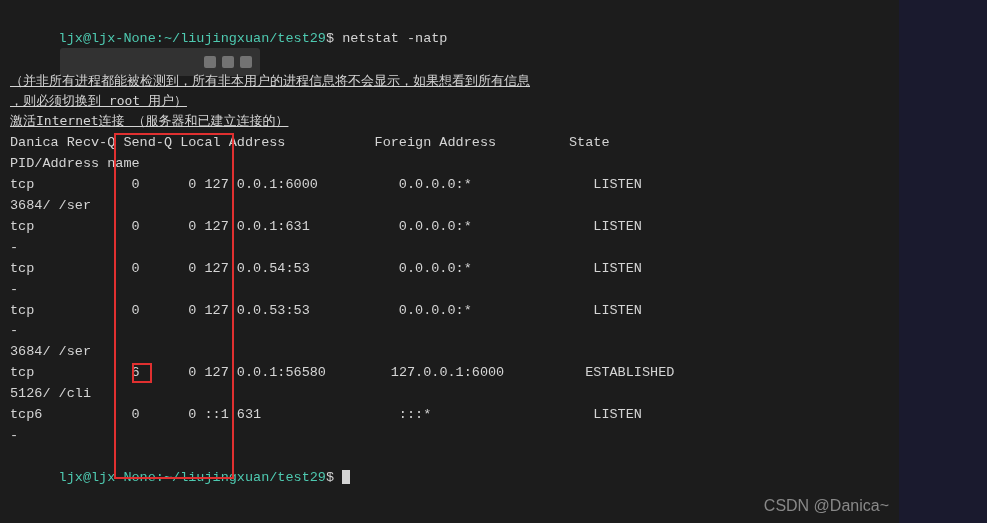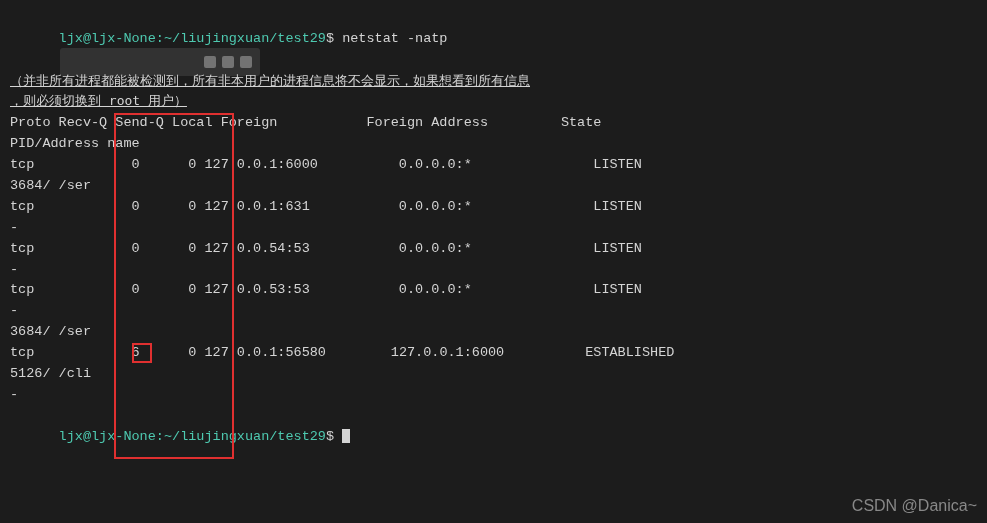--- a/index.html
+++ b/index.html
@@ -6,21 +6,21 @@
     body {
       width: 987px;
       height: 523px;
       background: #1a1a2e;
       font-family: 'Courier New', Courier, monospace;
       overflow: hidden;
       position: relative;
     }
 
     .terminal-bg {
-      width: 987px;
+      width: 899px;
       height: 523px;
       background: #1c1c1c;
       position: relative;
       overflow: hidden;
     }
 
     .terminal-content {
       position: absolute;
       top: 0;
       left: 0;
@@ -139,26 +139,27 @@
 <div class="terminal-bg">
 
   <div class="terminal-content">
 
     <span class="line">
       <span class="prompt-dollar">ljx@ljx-None:~/liujingxuan/test29</span><span style="color:#d4d4d4;">$ </span><span>netstat -natp</span>
     </span>
 
     <span class="line chinese-text">（并非所有进程都能被检测到，所有非本用户的进程信息将不会显示，如果想看到所有信息</span>
     <span class="line chinese-text">，则必须切换到 root 用户）</span>
+    <span class="line chinese-text">激活Internet连接 （服务器和已建立连接的）</span>
 
     <div class="table-area" style="position:relative;">
 
       <div class="red-box" style="top: 0; left: 104px; width: 120px; height: 346px;"></div>
 
-      <span class="line table-header-row">Proto Recv-Q Send-Q Local Foreign           Foreign Address         State</span>
+      <span class="line table-header-row">Danica Recv-Q Send-Q Local Address           Foreign Address         State</span>
       <span class="line table-row">PID/Address name</span>
 
       <span class="line table-row">tcp            0      0 127.0.0.1:6000          0.0.0.0:*               LISTEN</span>
       <span class="line table-row">3684/ /ser</span>
 
       <span class="line table-row">tcp            0      0 127.0.0.1:631           0.0.0.0:*               LISTEN</span>
       <span class="line table-row">-</span>
 
       <span class="line table-row">tcp            0      0 127.0.0.54:53           0.0.0.0:*               LISTEN</span>
       <span class="line table-row">-</span>
@@ -168,20 +169,21 @@
 
       <span class="line table-row">3684/ /ser</span>
 
       <div style="position:relative; display:block;">
 
         <div class="small-red-box" style="top: 0; left: 122px; width: 20px; height: 20px;"></div>
         <span class="line table-row">tcp            <span style="color:#d4d4d4;">6</span>      0 127.0.0.1:56580        127.0.0.1:6000          ESTABLISHED</span>
       </div>
       <span class="line table-row">5126/ /cli</span>
 
+      <span class="line table-row">tcp6           0      0 ::1:631                 :::*                    LISTEN</span>
       <span class="line table-row">-</span>
 
     </div>
 
     <span class="line">
       <span class="prompt-dollar">ljx@ljx-None:~/liujingxuan/test29</span><span style="color:#d4d4d4;">$ </span><span class="cursor-block"></span>
     </span>
 
   </div>
 

